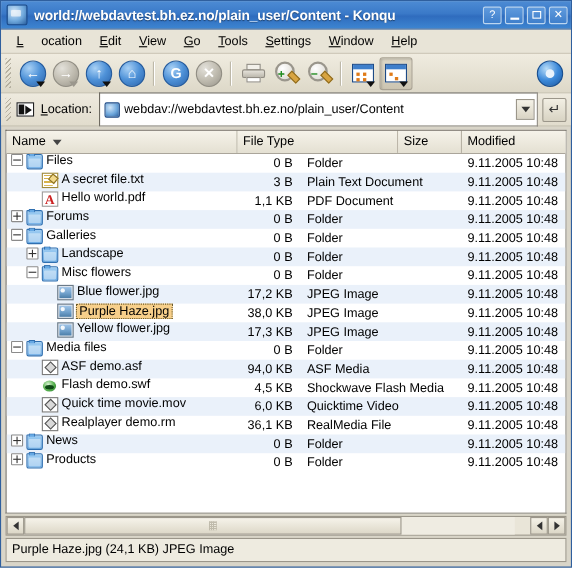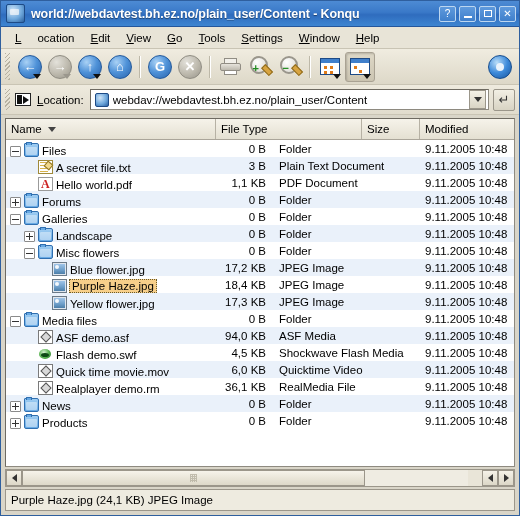--- a/index.html
+++ b/index.html
@@ -134,21 +134,21 @@
     display:flex;align-items:center;
     padding:0 4px 0 14px;box-sizing:border-box;
     border-bottom:1px solid #c9c4b4;position:relative;
   }
   .locflag{width:16px;height:13px;background:#fff;border:1px solid #222;position:relative;box-sizing:border-box;margin-right:6px;}
   .locflag:before{content:"";position:absolute;left:1px;top:1px;width:5px;height:9px;background:#111;}
   .locflag:after{content:"";position:absolute;right:1px;top:2px;border-left:6px solid #111;border-top:4px solid transparent;border-bottom:4px solid transparent;}
   .loclabel{font-size:11.5px;margin-right:6px;white-space:nowrap;}
   .loclabel u{text-decoration:underline;}
   .locinput{
-    flex:1 1 auto;height:21px;background:#fff;
+    flex:1 1 auto;height:31px;background:#fff;
     border:1px solid #8e8a80;border-top-color:#6e6a61;border-left-color:#6e6a61;
     display:flex;align-items:center;box-sizing:border-box;padding:0 2px;min-width:0;
   }
   .locinput .favicon{
     width:14px;height:14px;flex:0 0 14px;margin:0 4px 0 2px;border-radius:2px;
     background:radial-gradient(circle at 35% 32%,#cfe4f7 0%,#6fa8dc 55%,#2a5f9e 100%);
     border:1px solid #1d4a86;box-sizing:border-box;
   }
   .locinput .urltext{flex:1 1 auto;font-size:11.5px;white-space:nowrap;overflow:hidden;color:#000;}
   .combo-arrow{
@@ -183,21 +183,21 @@
     border-left:4px solid transparent;border-right:4px solid transparent;border-top:5px solid #444;}
   .c-name{width:210px;flex:0 0 210px;}
   .c-size{width:58px;flex:0 0 58px;justify-content:flex-start;}
   .c-type{width:146px;flex:0 0 146px;}
   .c-mod{flex:1 1 auto;border-right:none;}
   .rows{flex:1 1 auto;overflow:hidden;position:relative;}
   .row{display:flex;height:17px;align-items:center;font-size:11.5px;color:#000;}
   .row.alt{background:#eaf1fa;}
   .cell{box-sizing:border-box;padding:0 5px;white-space:nowrap;overflow:hidden;display:flex;align-items:center;}
   .cell.c-size{justify-content:flex-end;padding-right:8px;}
-  .namecell{width:210px;flex:0 0 210px;display:flex;align-items:flex-end;padding-left:4px;box-sizing:border-box;}
+  .namecell{width:210px;flex:0 0 210px;display:flex;align-items:flex-start;padding-left:4px;box-sizing:border-box;}
   .indent{flex:0 0 auto;height:17px;}
   .expander{
     width:11px;height:11px;flex:0 0 11px;margin-right:3px;
     border:1px solid #8b8b8b;background:#fff;border-radius:1px;
     position:relative;box-sizing:border-box;
   }
   .expander:before{content:"";position:absolute;left:1px;top:4px;width:7px;height:1px;background:#333;}
   .expander.plus:after{content:"";position:absolute;left:4px;top:1px;width:1px;height:7px;background:#333;}
   .dots{width:11px;flex:0 0 11px;margin-right:3px;}
   .ficon{width:15px;height:14px;flex:0 0 15px;margin-right:3px;position:relative;}
@@ -491,21 +491,21 @@
           <div class="cell c-type">JPEG Image</div>
           <div class="cell c-mod">9.11.2005 10:48</div>
         </div>
         <div class="row">
           <div class="namecell">
             <span class="indent" style="width: 28px;"></span>
             <span class="dots"></span>
             <span class="ficon ic-img"></span>
             <span class="selname">Purple Haze.jpg</span>
           </div>
-          <div class="cell c-size">18,4 KB</div>
+          <div class="cell c-size">38,0 KB</div>
           <div class="cell c-type">JPEG Image</div>
           <div class="cell c-mod">9.11.2005 10:48</div>
         </div>
         <div class="row alt">
           <div class="namecell">
             <span class="indent" style="width: 28px;"></span>
             <span class="dots"></span>
             <span class="ficon ic-img"></span>
             <span>Yellow flower.jpg</span>
           </div>

